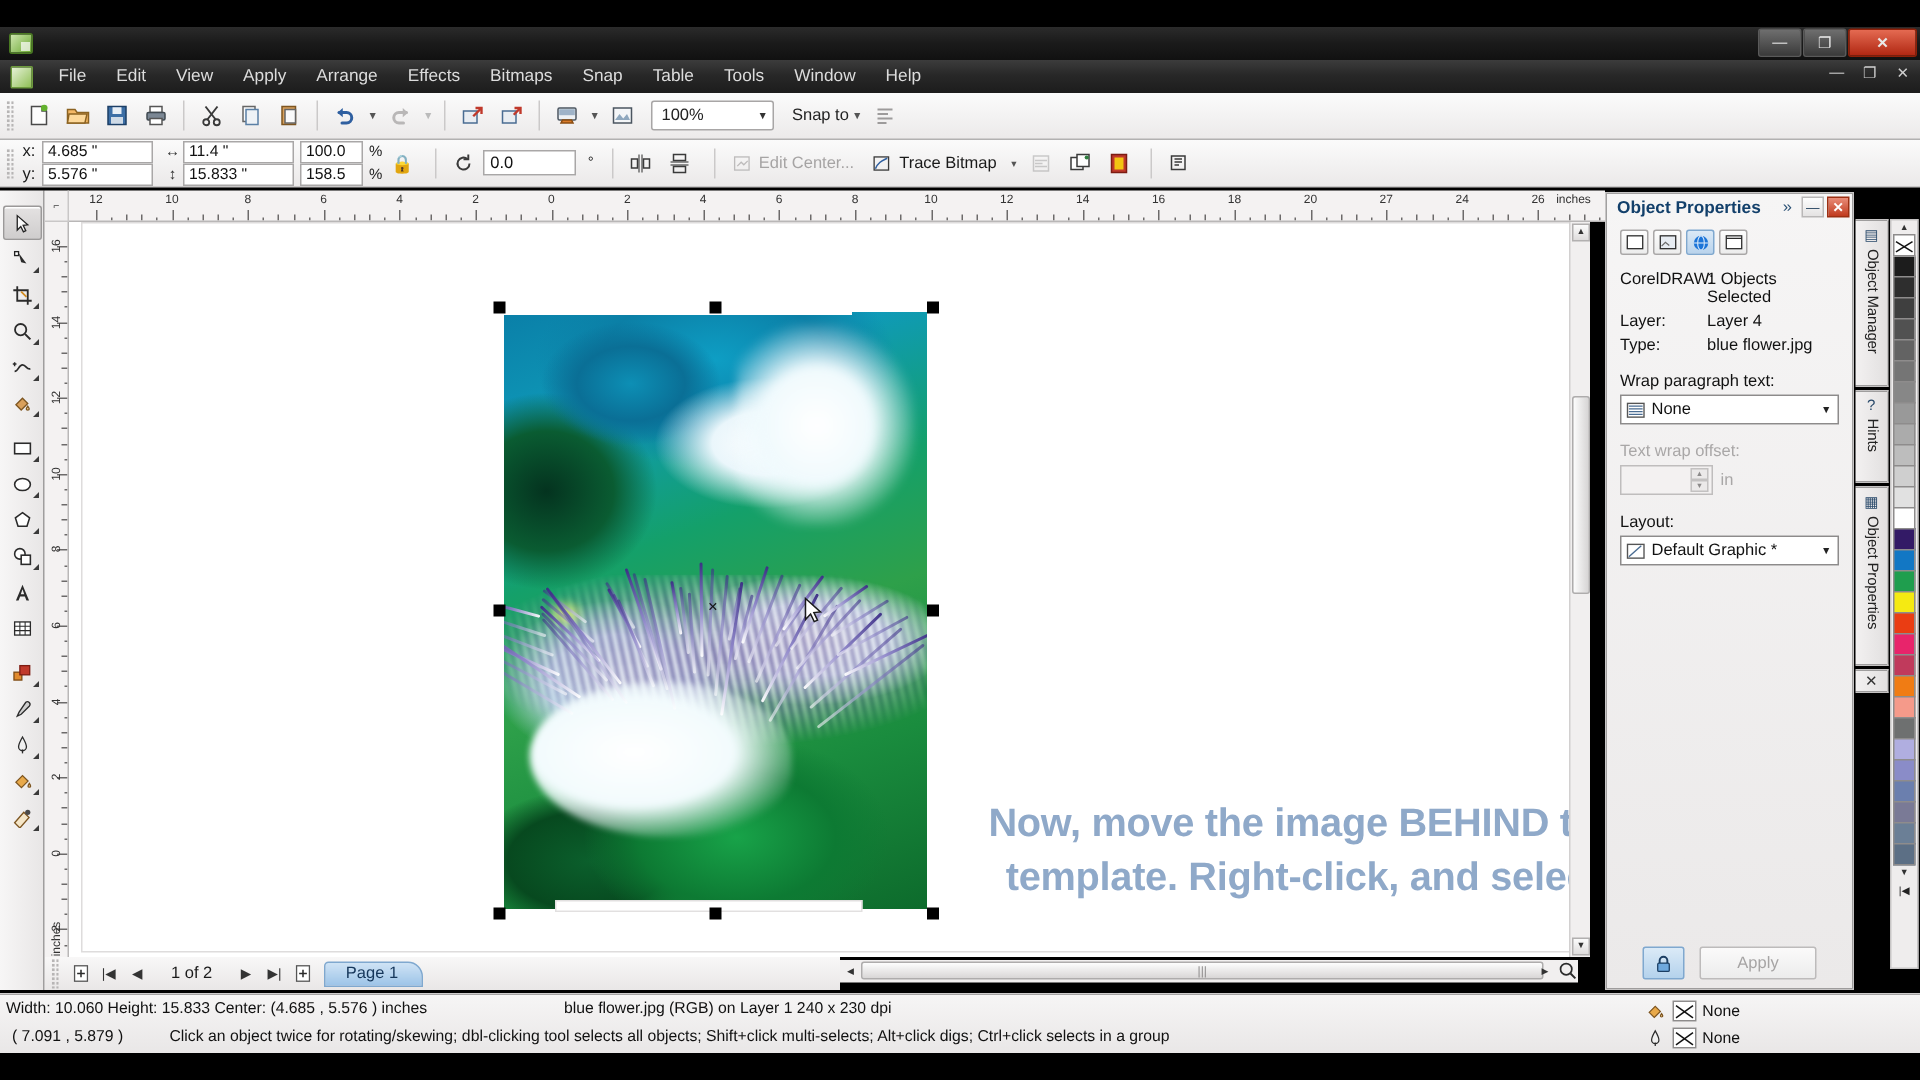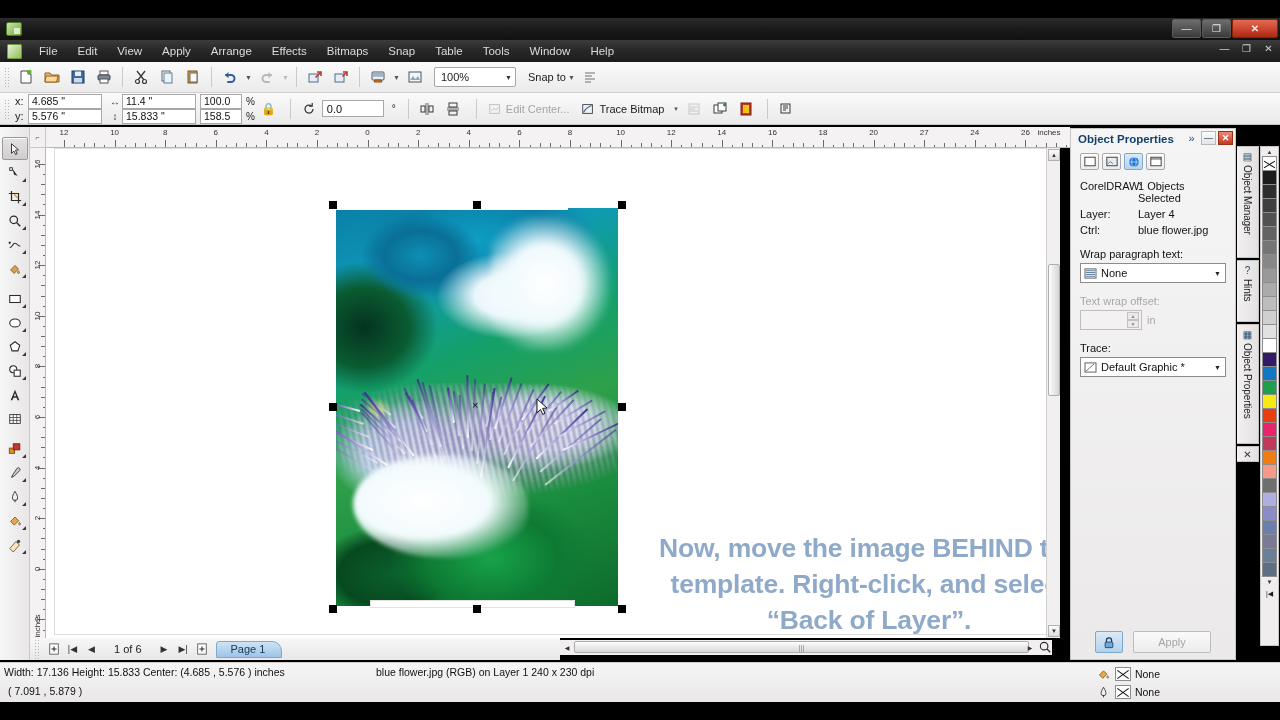--- a/index.html
+++ b/index.html
@@ -1034,41 +1034,40 @@
 
     <div style="position:absolute; left:490px; top:250px;">
       <svg width="13" height="19" viewBox="0 0 13 19">
           <path d="M1 1l10 9-4.4.4 2.4 5-2.2 1-2.4-5L1 15z" fill="#ffffff" stroke="#1a1a1a" stroke-width="1"></path>
         </svg>
     </div>
 
     <div class="overlay-text" style="left:588px; top:382px;">
       <div>Now, move the image BEHIND the</div>
       <div>template. Right-click, and select</div>
-      <div>“Back of Layer”.</div>
     </div>
   </div>
 
   <div class="vscroll">
     <div class="arrow-btn" style="top:1px;">▲</div>
     <div class="thumb"></div>
     <div class="arrow-btn" style="bottom:1px;">▼</div>
   </div>
 
   <div class="page-nav">
     <div class="grip"></div>
     <div class="pn-btn">
       <svg width="12" height="12" viewBox="0 0 14 14">
           <rect x="2" y="1" width="10" height="12" fill="#fff" stroke="#555"></rect>
           <path d="M7 4v6M4 7h6" stroke="#2b2b2b" stroke-width="1.2"></path>
         </svg>
     </div>
     <div class="pn-btn">|◀</div>
     <div class="pn-btn">◀</div>
-    <span class="pn-count">1 of 6</span>
+    <span class="pn-count">1 of 2</span>
     <div class="pn-btn">▶</div>
     <div class="pn-btn">▶|</div>
     <div class="pn-btn">
       <svg width="12" height="12" viewBox="0 0 14 14">
           <rect x="2" y="1" width="10" height="12" fill="#fff" stroke="#555"></rect>
           <path d="M7 4v6M4 7h6" stroke="#2b2b2b" stroke-width="1.2"></path>
         </svg>
     </div>
     <div class="page-tab">Page 1</div>
   </div>
@@ -1123,21 +1122,21 @@
     <div class="docker-body">
       <div class="prop-row">
         <span class="prop-key">CorelDRAW:</span>
         <span class="prop-val">1 Objects Selected</span>
       </div>
       <div class="prop-row">
         <span class="prop-key">Layer:</span>
         <span class="prop-val">Layer 4</span>
       </div>
       <div class="prop-row">
-        <span class="prop-key">Ctrl:</span>
+        <span class="prop-key">Type:</span>
         <span class="prop-val">blue flower.jpg</span>
       </div>
 
       <div class="fld-label">Wrap paragraph text:</div>
       <div class="combo">
         <svg width="13" height="11" viewBox="0 0 14 12">
             <rect x="1" y="1" width="12" height="10" fill="#fff" stroke="#555"></rect>
             <path d="M2 3h10M2 5h10M2 7h10M2 9h10" stroke="#4a6c92"></path>
           </svg>
         <span>None</span>
@@ -1149,21 +1148,21 @@
         <div class="spin">
           <span></span>
           <span class="spin-btns">
               <span>▲</span>
               <span>▼</span>
             </span>
         </div>
         <span class="unit-in">in</span>
       </div>
 
-      <div class="fld-label">Trace:</div>
+      <div class="fld-label">Layout:</div>
       <div class="combo">
         <svg width="13" height="11" viewBox="0 0 14 12">
             <rect x="1" y="1" width="12" height="10" fill="#fff" stroke="#555"></rect>
             <path d="M2 10L11 2" stroke="#4a6c92"></path>
           </svg>
         <span>Default Graphic *</span>
         <span class="caret">▼</span>
       </div>
     </div>
 
@@ -1224,23 +1223,24 @@
       <div class="sw" style="background: rgb(138, 140, 200);"></div>
       <div class="sw" style="background: rgb(107, 127, 174);"></div>
       <div class="sw" style="background: rgb(122, 122, 150);"></div>
       <div class="sw" style="background: rgb(107, 127, 150);"></div>
       <div class="sw" style="background: rgb(92, 111, 133);"></div>
       <div class="pal-down">▼</div>
       <div class="pal-end">|◀</div>
     </div>
 
   <div class="statusbar">
-    <span class="sb-line1">Width: 17.136  Height: 15.833  Center: (4.685 , 5.576 )  inches</span>
+    <span class="sb-line1">Width: 10.060  Height: 15.833  Center: (4.685 , 5.576 )  inches</span>
     <span class="sb-obj">blue flower.jpg (RGB) on Layer 1 240 x 230 dpi</span>
     <span class="sb-coord">( 7.091 , 5.879  )</span>
+    <span class="sb-hint">Click an object twice for rotating/skewing; dbl-clicking tool selects all objects; Shift+click multi-selects; Alt+click digs; Ctrl+click selects in a group</span>
 
     <div class="sb-colors">
       <div class="sb-crow">
         <span class="sb-cico">
           <svg width="13" height="13" viewBox="0 0 16 16">
               <path d="M3 8.5l5-5 4.2 4.2-5 5z" fill="#e8a94a" stroke="#7d5520"></path>
               <path d="M13.2 9.5c1.3 1.8 1.3 2.8 0 2.8s-1.3-1 0-2.8z" fill="#f3cf8d" stroke="#7d5520"></path>
             </svg>
         </span>
         <span class="sb-cswatch"></span>

